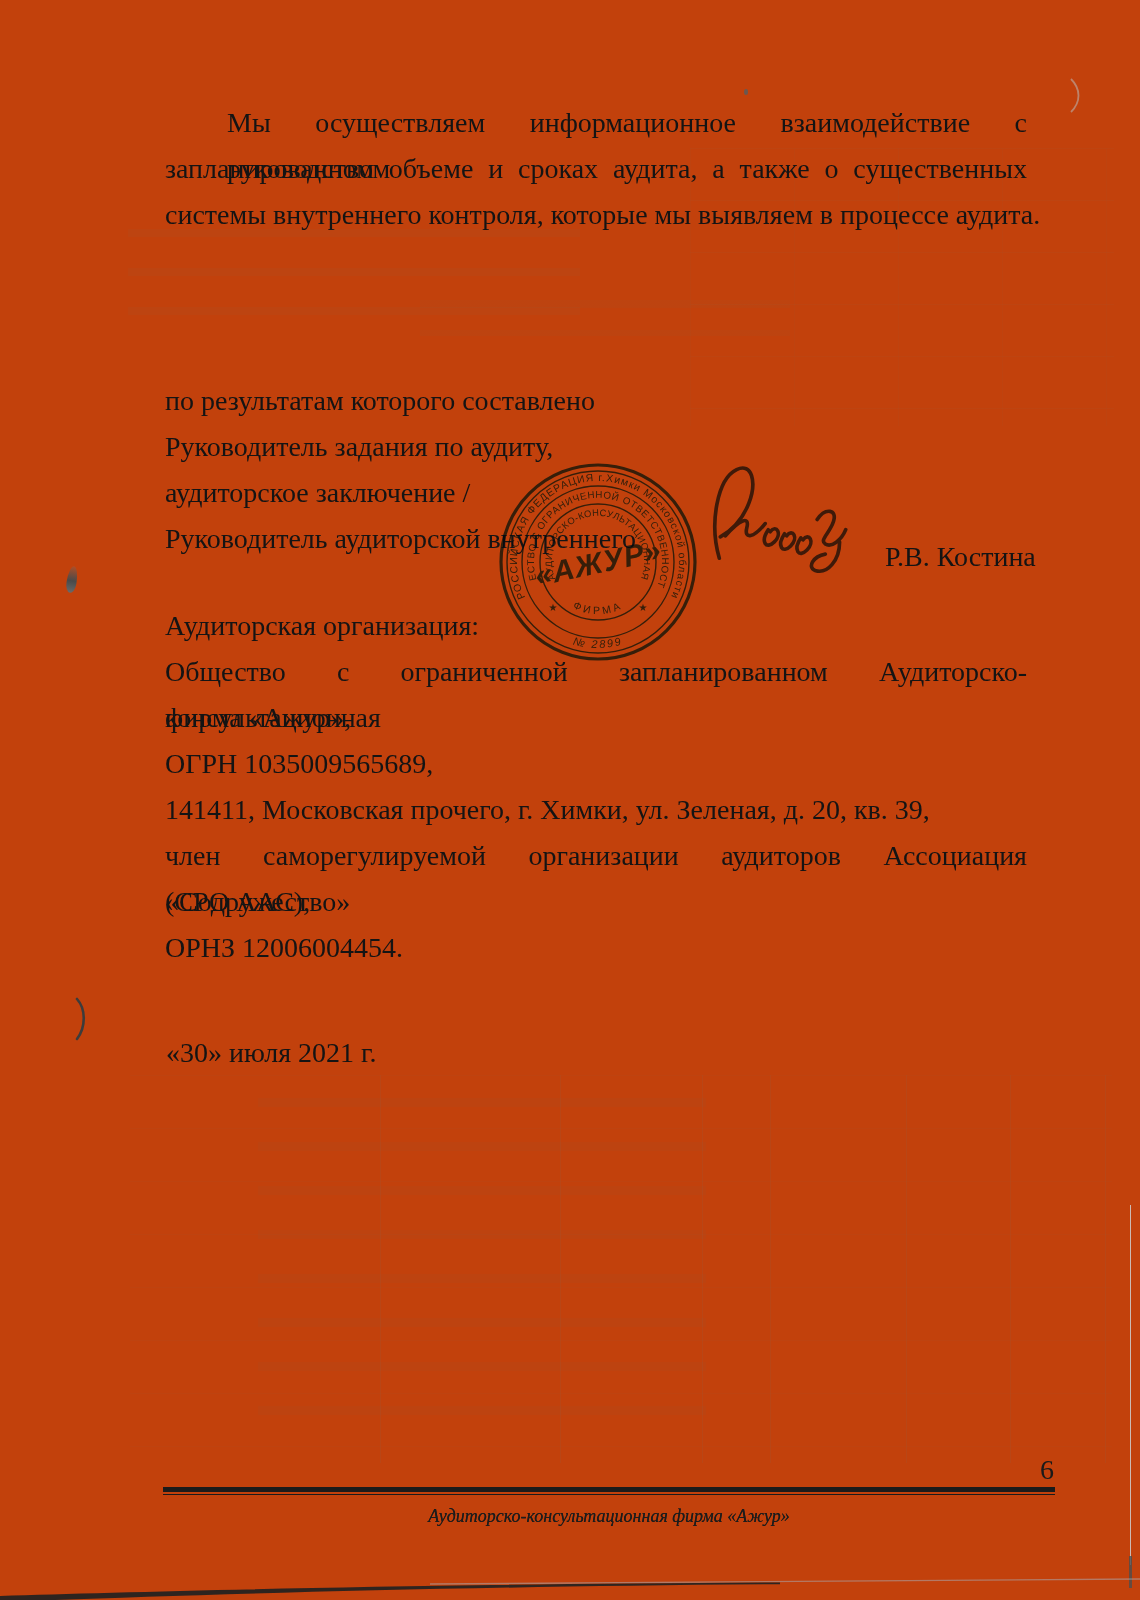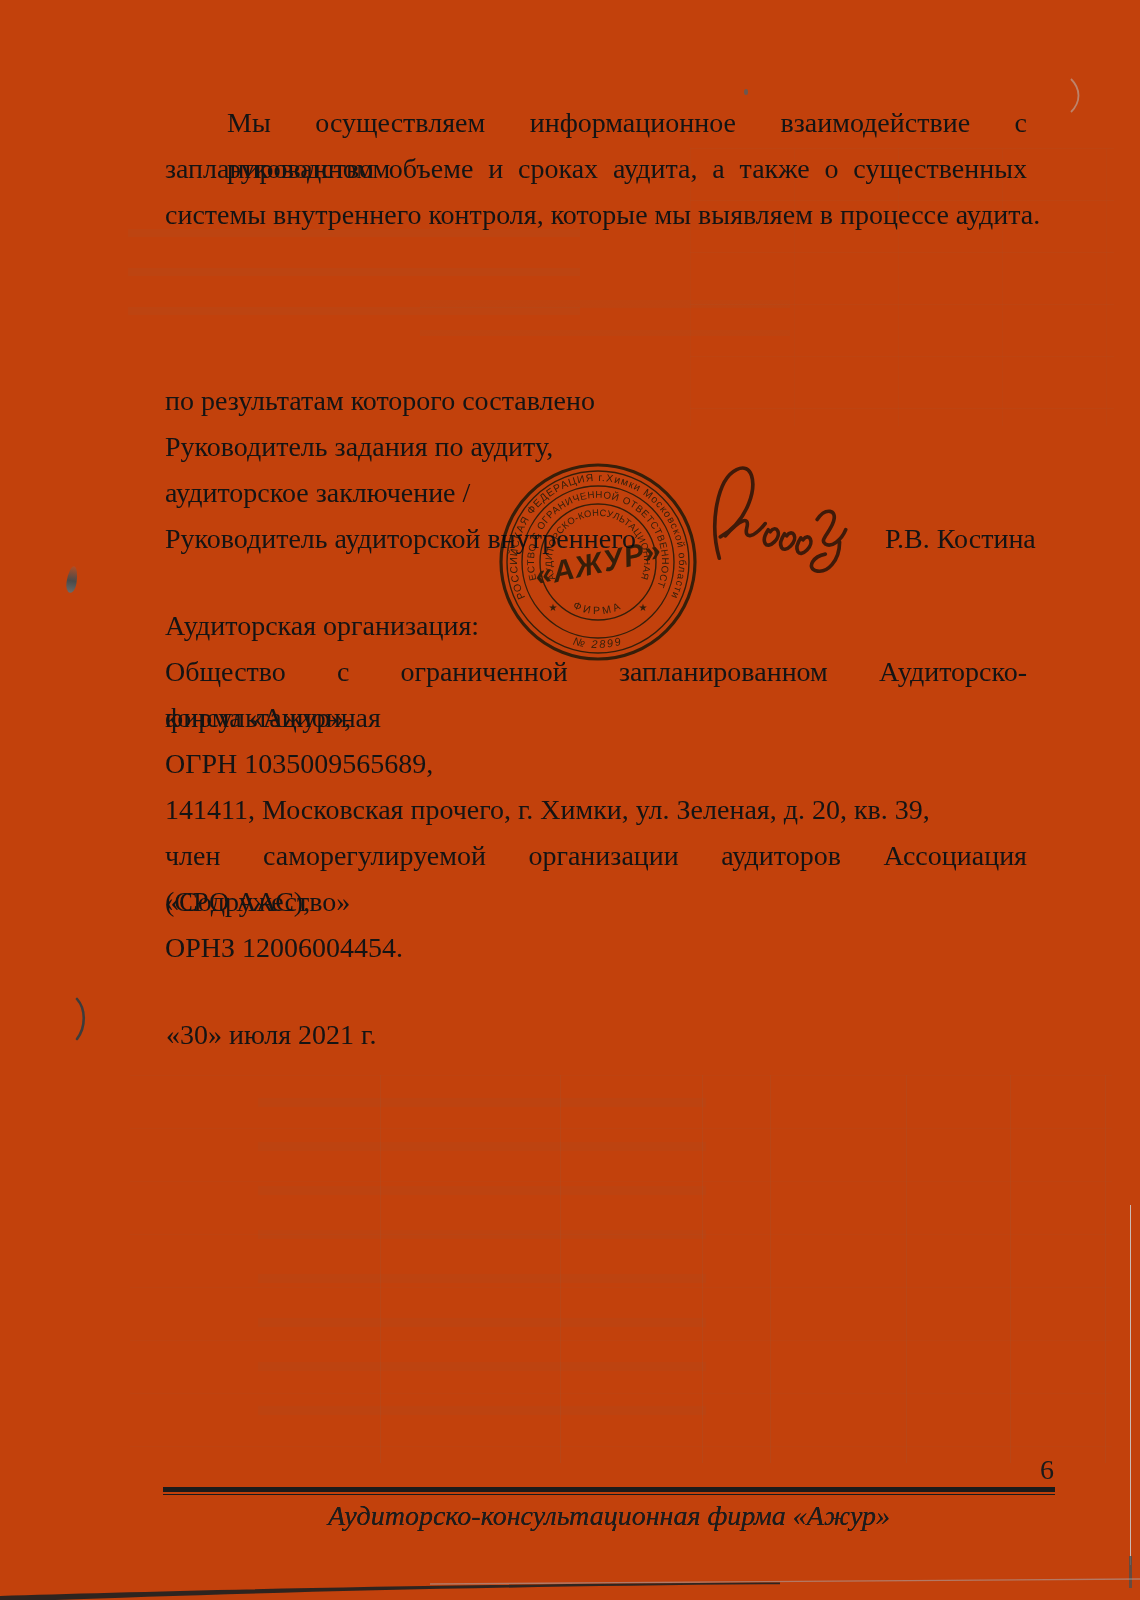--- a/index.html
+++ b/index.html
@@ -2,32 +2,32 @@
 <html lang="ru"><head>
 <meta charset="utf-8">
 <style>
   html,body{margin:0;padding:0;background:#e8e8e8;}
   .page{
     position:relative;width:1140px;height:1600px;margin:0 auto;
     background:#c2410c;overflow:hidden;
     font-family:"Liberation Serif","DejaVu Serif",serif;
     color:#141414;
   }
-  .abs{position:absolute;}
+  .abs{position:absolute;margin-top:18px;}
   .tline{height:46px;line-height:46px;font-size:28px;white-space:nowrap;overflow:visible;}
   .jline{text-align:justify;text-align-last:justify;white-space:normal;}
   .block{position:absolute;left:165px;width:862px;}
   .bold{font-weight:normal;}
   
   .rule-double{position:absolute;left:163px;top:1487px;width:892px;}
   .rule-thick{height:4.5px;background:#1b1b1b;}
   .rule-thin{height:1.6px;background:#1b1b1b;margin-top:2.2px;}
   .footer-text{
     position:absolute;left:163px;top:1499px;width:892px;text-align:center;
-    font-style:italic;font-size:28px;line-height:34px;color:#1c1c1c;
+    font-style:italic;font-size:18px;line-height:34px;color:#1c1c1c;
     text-shadow:0 0 .5px #1c1c1c;
   }
   .page-num{position:absolute;left:1030px;top:1454px;width:34px;text-align:center;
     font-size:28px;line-height:32px;color:#1a1a1a;}
   
   .stamp{position:absolute;left:498px;top:462px;width:200px;height:200px;
     mix-blend-mode:multiply;opacity:.88;}
   .stamp text{font-family:"Liberation Sans","DejaVu Sans",sans-serif;}
   .signature{position:absolute;left:703px;top:456px;width:158px;height:128px;
     mix-blend-mode:multiply;opacity:.9;}

